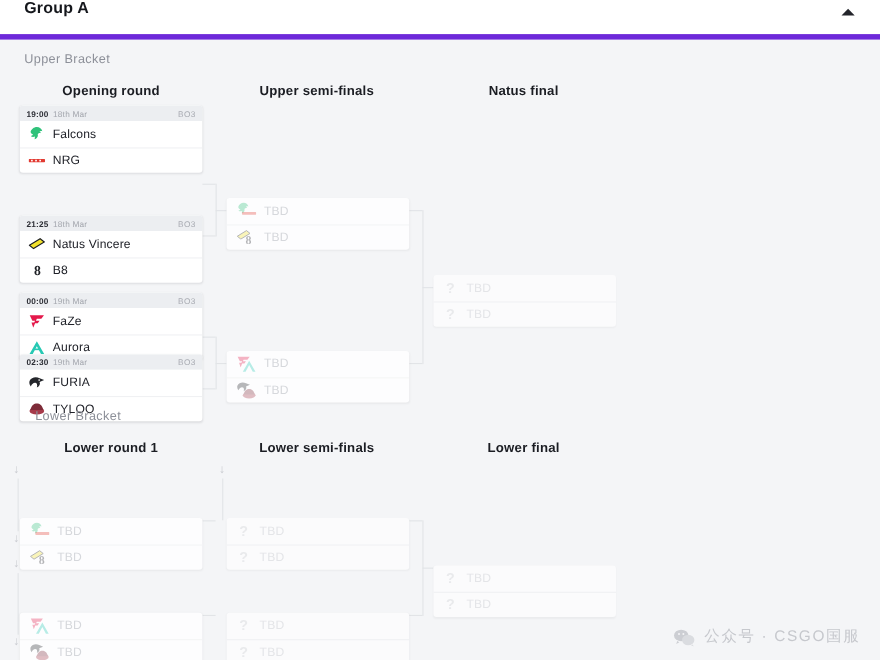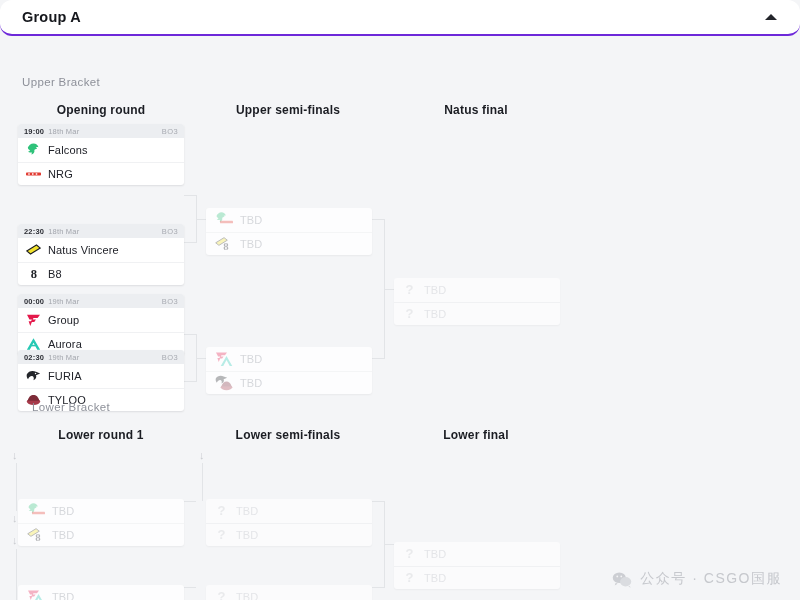--- a/index.html
+++ b/index.html
@@ -11,26 +11,24 @@
     font-family: "Liberation Sans", sans-serif;
     background: #f4f5f7;
     color: #1b1d23;
     position: relative;
   }
 
   
   .group-header {
     height: 36px;
     background: #ffffff;
-    border-bottom: 2px solid #6d28d9;
+    border-bottom: 5px solid #6d28d9;
     display: flex;
-    align-items: center;
     padding: 0 18px 0 22px;
     position: relative;
-    border-radius: 12px;
   }
   .group-title {
     font-size: 14.5px;
     font-weight: bold;
     letter-spacing: .2px;
     color: #15171c;
   }
   .collapse-btn {
     margin-left: auto;
     width: 22px;
@@ -45,21 +43,20 @@
     border-left: 6px solid transparent;
     border-right: 6px solid transparent;
     border-bottom: 6px solid #23252b;
   }
 
   
   .board {
     position: absolute;
     top: 37px; left: 0; right: 0; bottom: 0;
     background: #f4f5f7;
-    margin-top: 28px;
   }
 
   .section-label {
     position: absolute;
     font-size: 11.5px;
     color: #8d9099;
     letter-spacing: .35px;
   }
 
   .round-label {
@@ -221,21 +218,21 @@
             <rect x="8" y="3" width="2" height="2" fill="#fff"></rect>
             <rect x="13" y="3" width="2" height="2" fill="#fff"></rect>
           </svg>
       </span>
       <span class="team-name">NRG</span>
     </div>
   </div>
 
   <div class="match" style="left:18px; top:159px;">
     <div class="match-head">
-      <span class="m-time">22:30</span>
+      <span class="m-time">21:25</span>
       <span class="m-date">18th Mar</span>
       <span class="m-bo">BO3</span>
     </div>
     <div class="team">
       <span class="logo">
         <svg width="15" height="11" viewBox="0 0 20 14">
             <path d="M1 9 L14 1 L19 5 L6 13 Z" fill="#f2e22c" stroke="#1d1f24" stroke-width="1.4"></path>
           </svg>
       </span>
       <span class="team-name">Natus Vincere</span>
@@ -255,21 +252,21 @@
       <span class="m-time">00:00</span>
       <span class="m-date">19th Mar</span>
       <span class="m-bo">BO3</span>
     </div>
     <div class="team">
       <span class="logo">
         <svg width="15" height="13" viewBox="0 0 18 16">
             <path d="M1 2 h16 l-3 4 h-5 l-1 2 h4 l-2 3 h-3 l-2 5 -2-6 h3 l1-2 h-3 z" fill="#e4194b"></path>
           </svg>
       </span>
-      <span class="team-name">Group</span>
+      <span class="team-name">FaZe</span>
     </div>
     <div class="team">
       <span class="logo">
         <svg width="15" height="14" viewBox="0 0 18 16">
             <path d="M9 1 L17 15 H13.5 L9 6.5 L4.5 15 H1 Z" fill="#27c9b4"></path>
             <rect x="5.5" y="9" width="7" height="1.8" fill="#27c9b4"></rect>
           </svg>
       </span>
       <span class="team-name">Aurora</span>
     </div>

